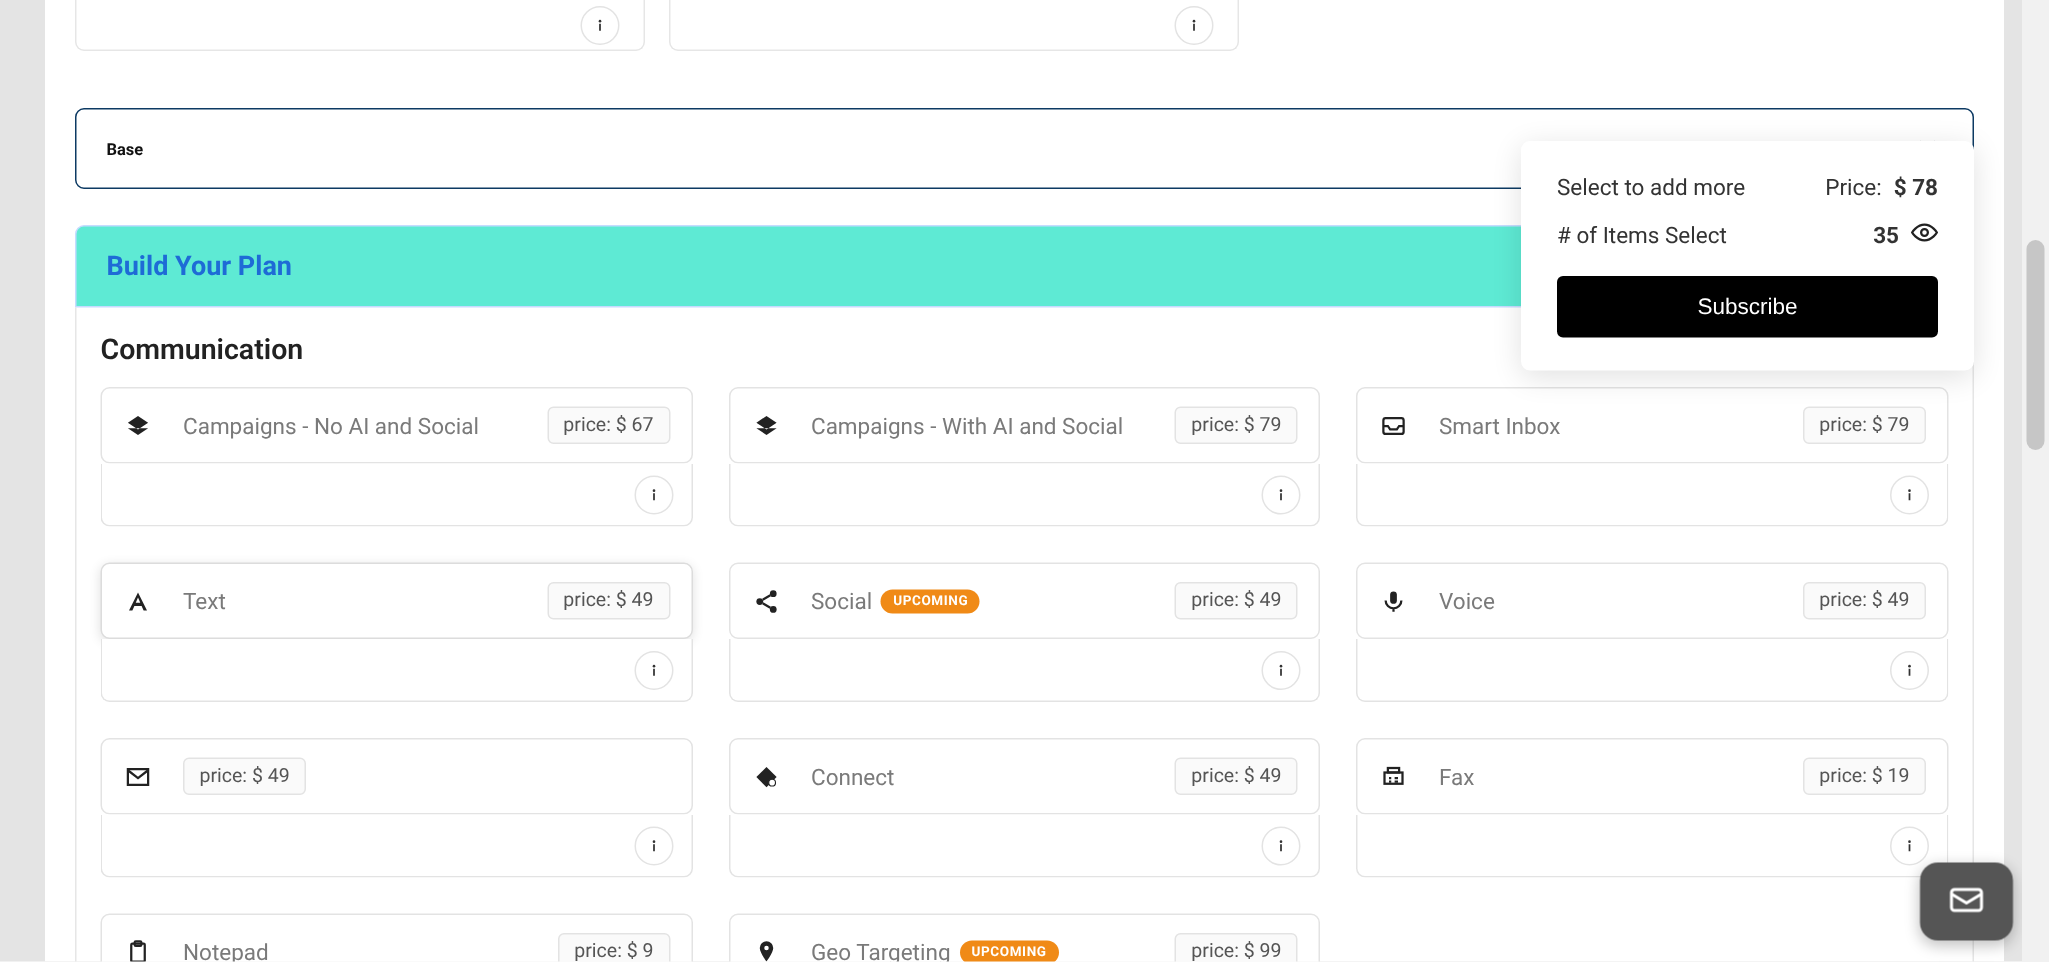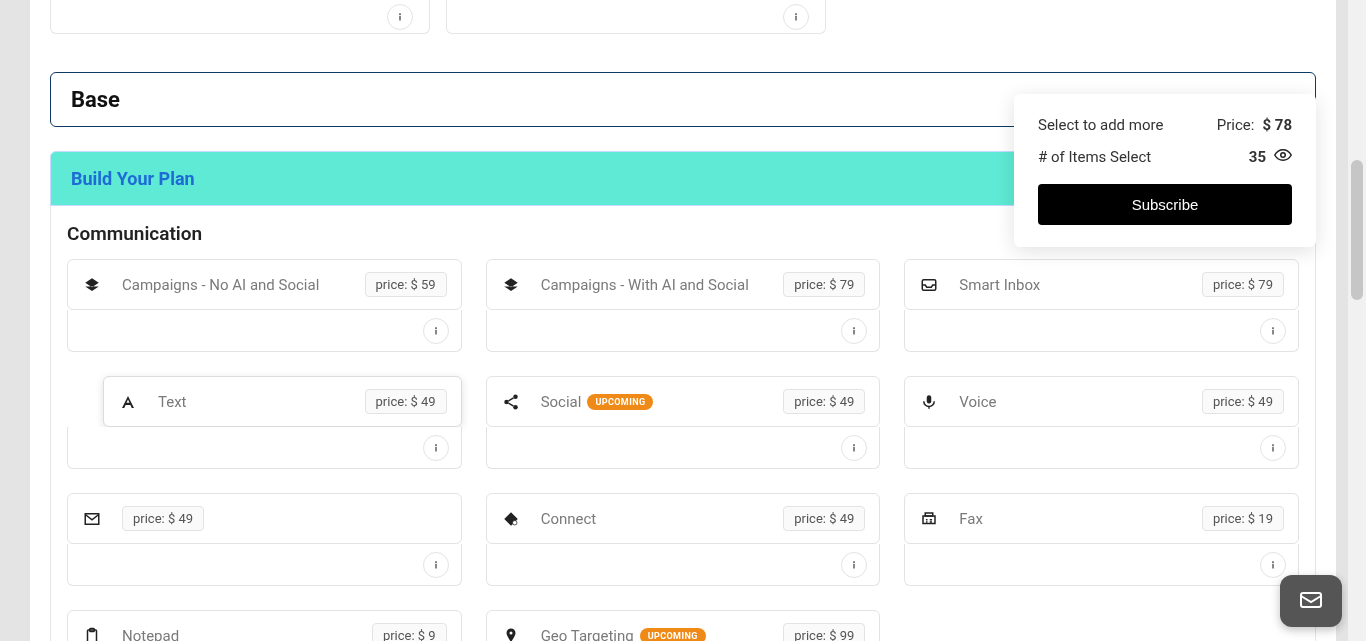--- a/index.html
+++ b/index.html
@@ -43,21 +43,21 @@
     margin-top: 38px;
     border: 1px solid #0d3a63;
     border-radius: 6px;
     display: flex;
     align-items: center;
     justify-content: space-between;
     padding: 14px 20px;
     cursor: pointer;
   }
   .accordion h3 {
-    font-size: 22px;
+    font-size: 11px;
     font-weight: 700;
     color: #111;
   }
 
   .build-header {
     margin-top: 24px;
     background: #5eead4;
     border: 1px solid #c6dbff;
     border-radius: 6px 6px 0 0;
     padding: 16px 20px;
@@ -94,21 +94,20 @@
     background: #fff;
     display: flex;
     align-items: center;
     padding: 12px 14px;
     gap: 20px;
     cursor: pointer;
   }
   .card-top.hover {
     box-shadow: 0 2px 8px rgba(0,0,0,0.12);
     border-color: #dcdcdc;
-    margin-left: 36px;
   }
   .card-icon {
     width: 20px;
     height: 20px;
     color: #222;
     flex-shrink: 0;
     display: flex;
     align-items: center;
     justify-content: center;
   }
@@ -286,21 +285,21 @@
     <div class="grid">
 
       <div class="card-wrap">
         <div class="card-top">
           <span class="card-icon">
             <svg viewBox="0 0 24 24" fill="#222">
                 <path d="M3 9l9-6 9 6-9 6-9-6zM3 14l9 6 9-6"></path>
               </svg>
           </span>
           <span class="card-title">Campaigns - No AI and Social</span>
-          <span class="price-tag"><span>price: $ </span><span>59</span></span>
+          <span class="price-tag"><span>price: $ </span><span>67</span></span>
         </div>
         <div class="card-bottom">
           <div class="info-btn">
             <svg viewBox="0 0 24 24">
                 <circle cx="12" cy="7" r="1.5" fill="#333"></circle>
                 <rect x="11" y="10" width="2" height="8" fill="#333"></rect>
               </svg>
           </div>
         </div>
       </div>

